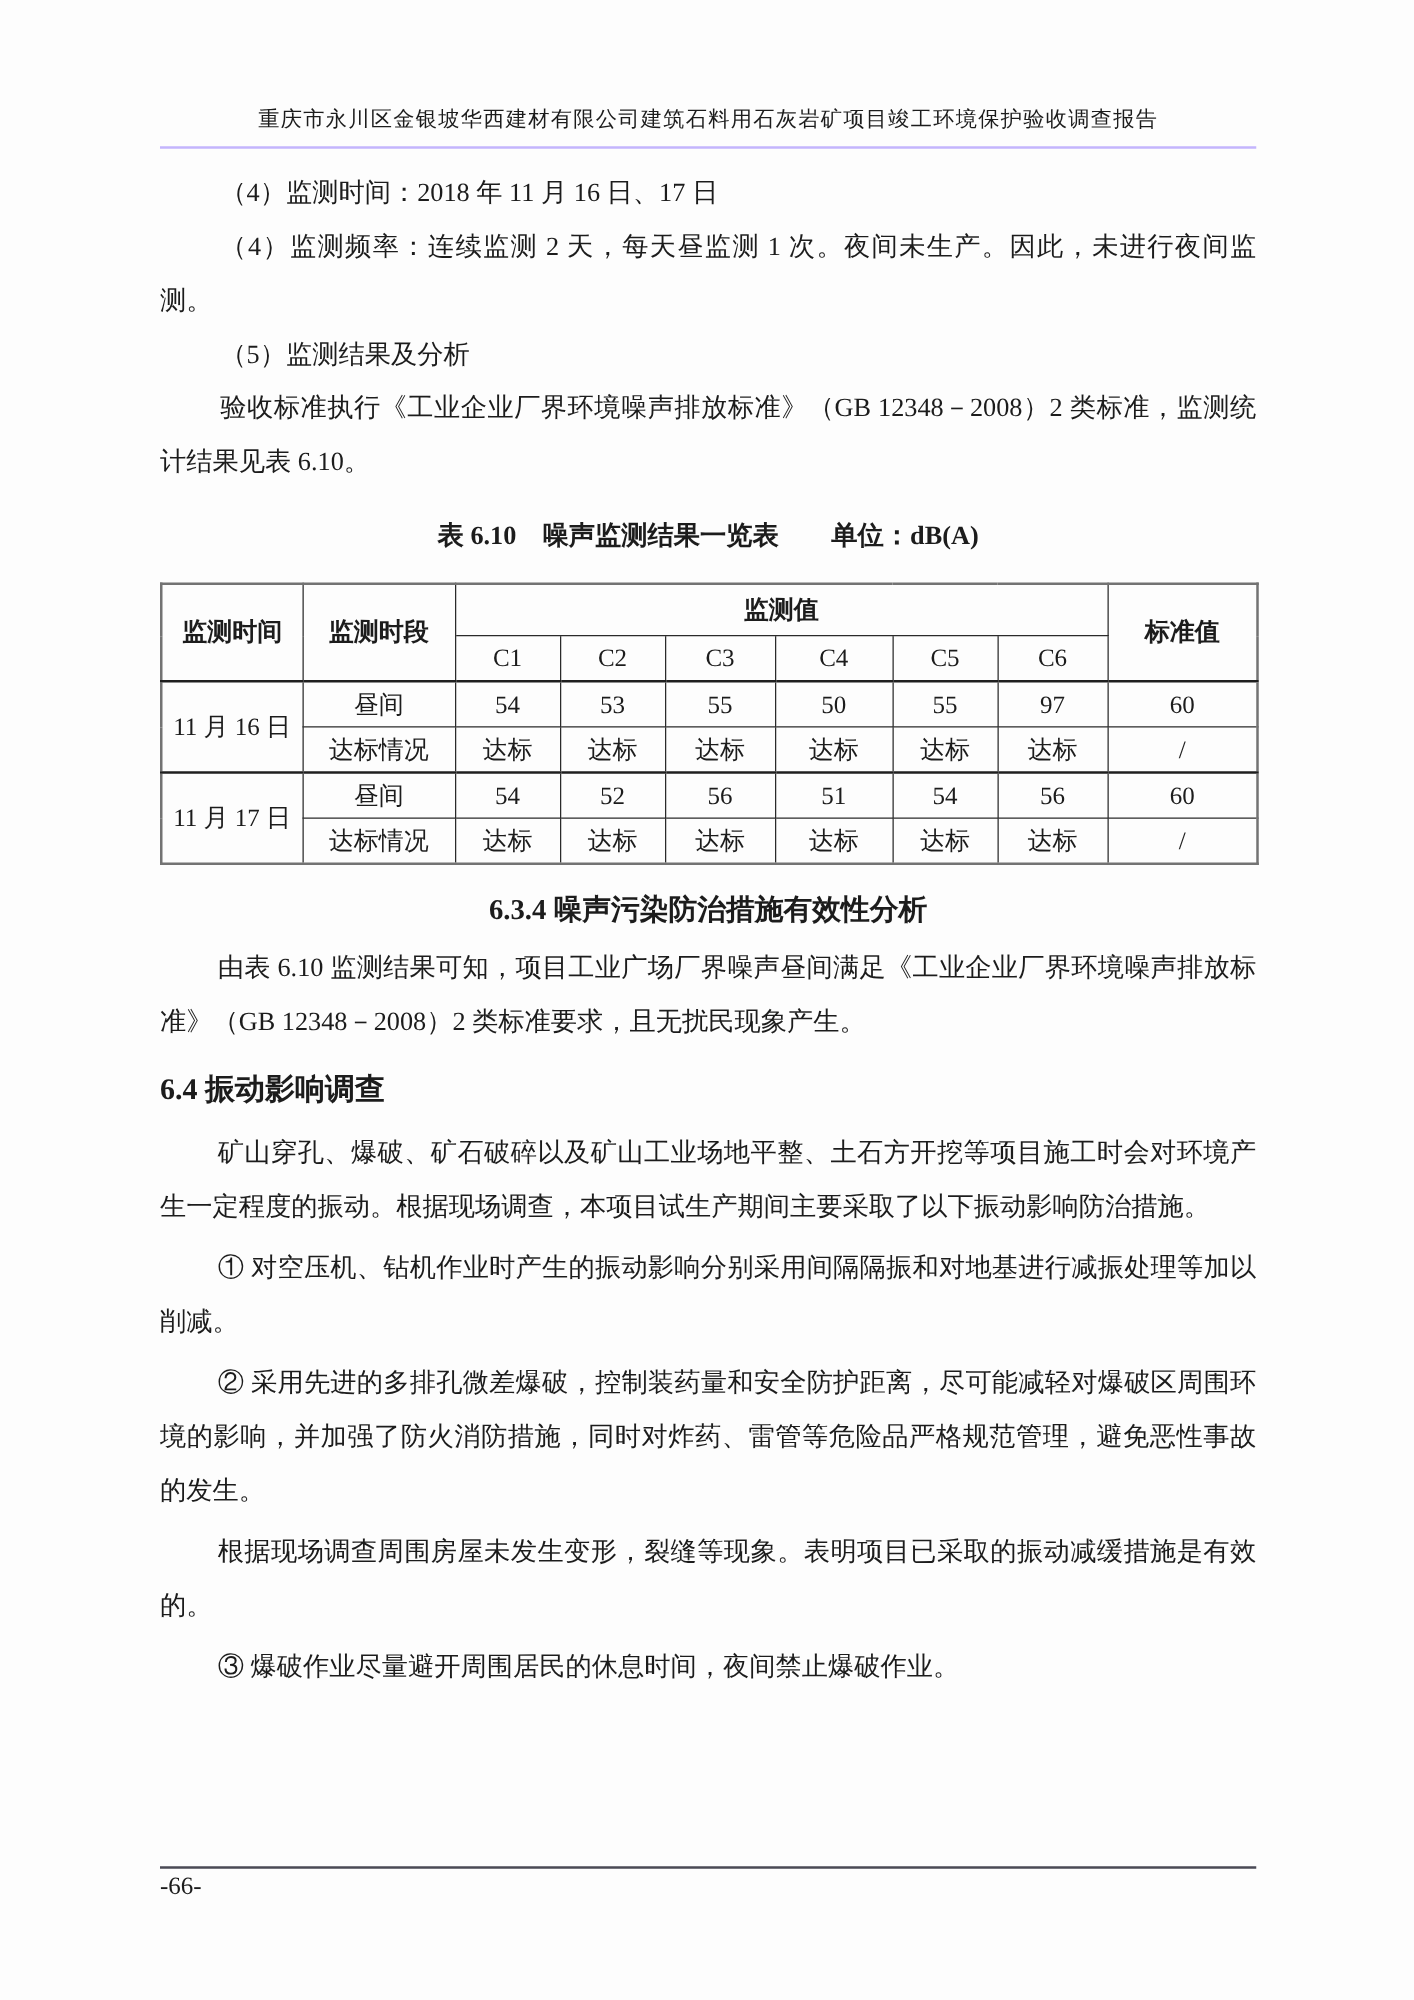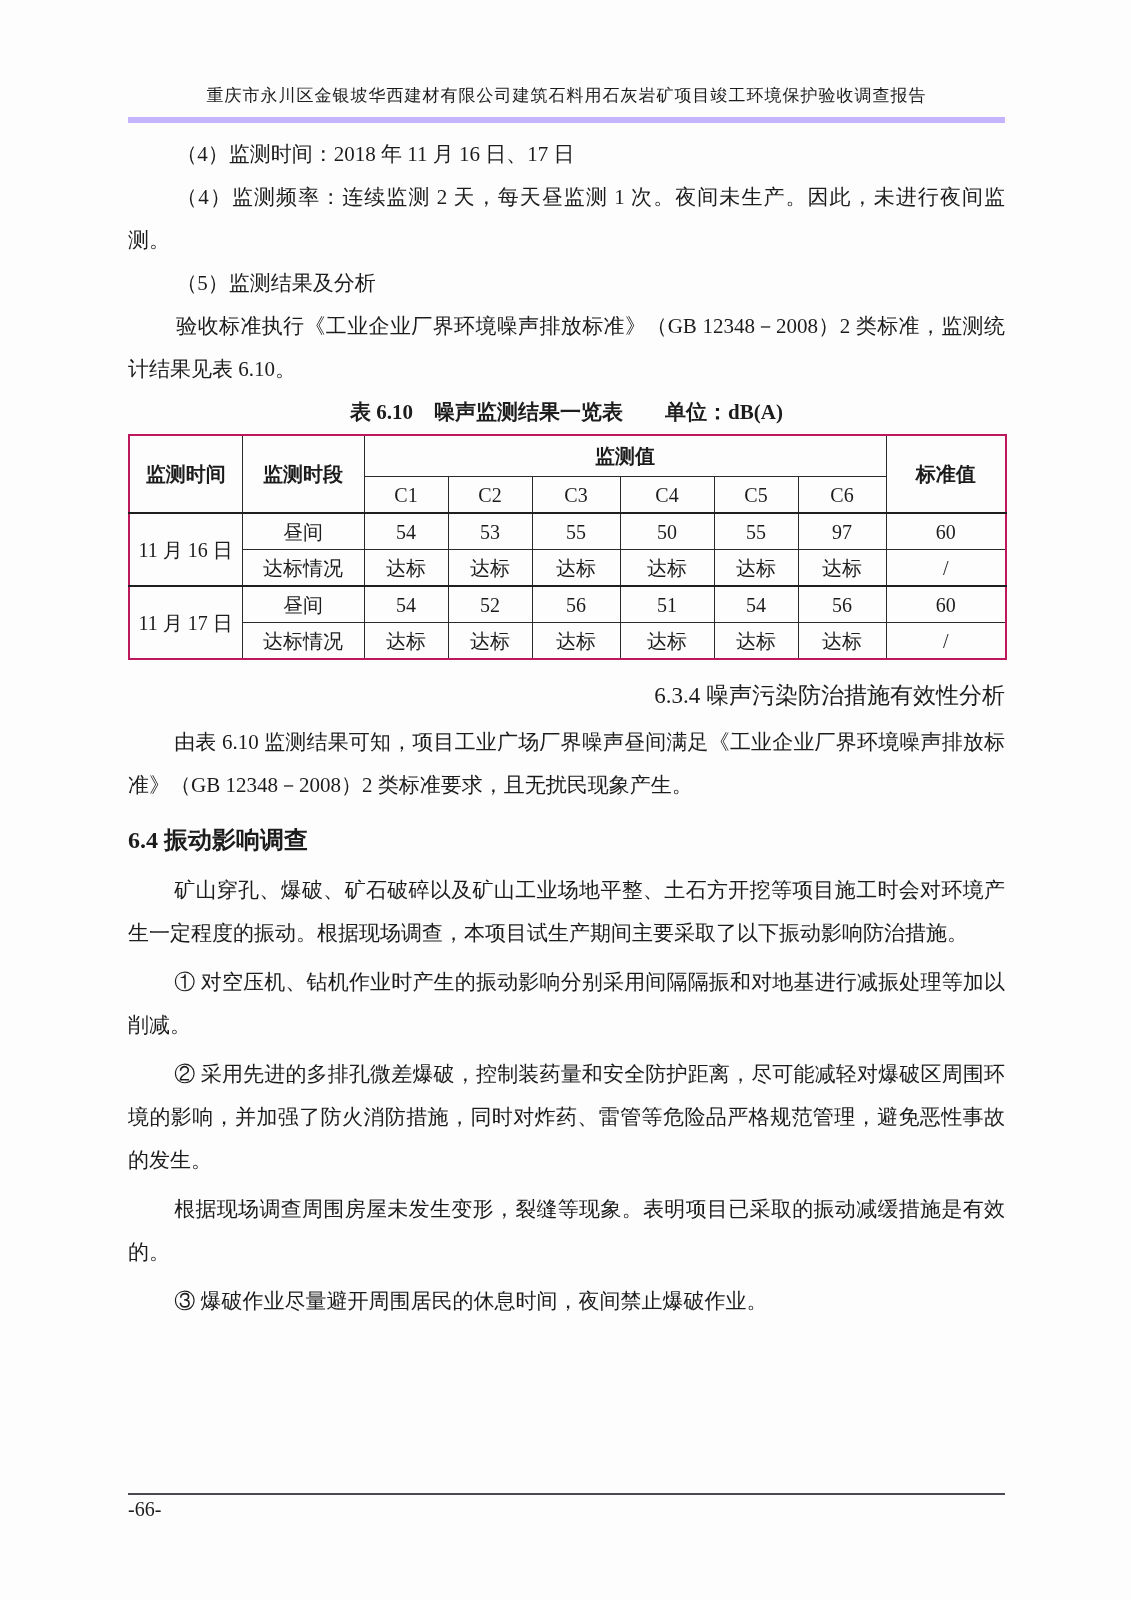--- a/index.html
+++ b/index.html
@@ -10,54 +10,54 @@
     font-family: "Liberation Serif", "DejaVu Serif", serif;
     position: relative;
     overflow: hidden;
   }
   .page { position: absolute; top: 0; left: 0; width: 1131px; height: 1600px; }
 
   .doc-header {
     position: absolute; top: 84px; left: 128px; width: 877px;
     text-align: center; font-size: 17px; letter-spacing: 1px;
     padding-bottom: 10px;
-    border-bottom: 6px solid #c4b5fd;
+    border-bottom: 2px solid #c4b5fd;
   }
 
   .content {
     position: absolute; top: 133px; left: 128px; width: 877px;
     font-size: 21px; line-height: 43px; text-align: justify;
   }
   .para { margin: 0; text-indent: 2.3em; }
 
   .table-title {
-    margin: 0; text-align: center; font-weight: bold;
+    margin: 16px; text-align: center; font-weight: bold;
     font-size: 21px; line-height: 43px;
   }
 
   table.noise {
     width: 877px; border-collapse: collapse; table-layout: fixed;
     font-size: 20px;
   }
   table.noise td, table.noise th {
     border: 1px solid #2a2a2a;
     text-align: center; vertical-align: middle;
     padding: 0; font-weight: normal; line-height: 1.2;
   }
-  table.noise { border: 2px solid #be185d; }
+  table.noise { border: 2px solid #737373; }
   table.noise .hd { font-weight: bold; }
   tr.hrow1 td, tr.hrow1 th { height: 40px; }
   tr.hrow2 td, tr.hrow2 th { height: 35px; }
   tr.drow td { height: 35px; }
   tr.thick-top td { border-top: 2px solid #1f1f1f; }
 
   .sec-heading-sub {
     margin: 17px 0 0 0;
-    font-size: 23px; font-weight: normal; line-height: 38px;
-    text-align: right;
+    font-size: 23px; font-weight: bold; line-height: 38px;
+    text-align: center;
   }
   .sec-heading-main {
     margin: 10px 0 0 0;
     font-size: 24px; font-weight: bold; line-height: 46px;
     text-align: left;
   }
   .sec-para { margin: 6px 0 0 0; text-indent: 2.2em; }
 
   .doc-footer-rule {
     position: absolute; top: 1493px; left: 128px; width: 877px;

